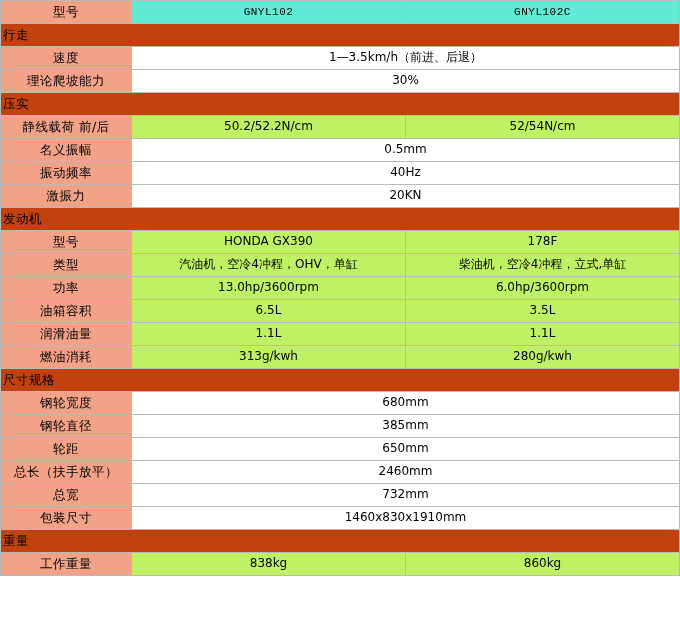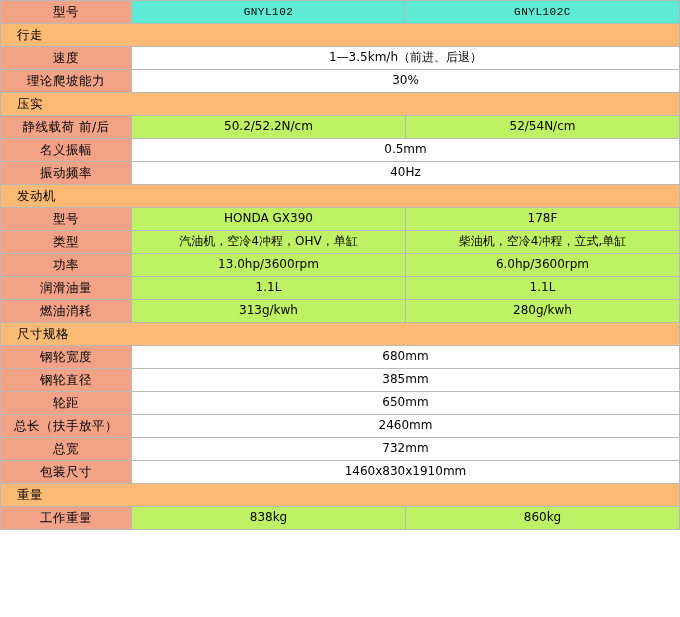--- a/index.html
+++ b/index.html
@@ -30,23 +30,23 @@
   }
   td.label {
     background: #f2a287;
     text-align: left;
     padding-left: 10px;
     width: 130px;
     font-size: 12.5px;
     letter-spacing: 0.5px;
   }
   tr.section td {
-    background: #fdba74;
+    background: #c2410c;
     text-align: left;
-    padding-left: 16px;
+    padding-left: 2px;
     font-size: 12.5px;
     letter-spacing: 0.5px;
     height: 22px;
   }
   td.val-head {
     background: #5eead4;
     font-size: 11px;
     letter-spacing: 0.5px;
     font-family: Liberation Mono, monospace;
   }
@@ -93,37 +93,46 @@
         <td class="val cjk">52/54N/cm</td>
       </tr>
       <tr>
         <td class="label cjk">名义振幅</td>
         <td class="val-span cjk" colspan="2">0.5mm</td>
       </tr>
       <tr>
         <td class="label cjk">振动频率</td>
         <td class="val-span cjk" colspan="2">40Hz</td>
       </tr>
+      <tr>
+        <td class="label cjk">激振力</td>
+        <td class="val-span cjk" colspan="2">20KN</td>
+      </tr>
       <tr class="section">
         <td colspan="3" class="cjk">发动机</td>
       </tr>
       <tr>
         <td class="label cjk">型号</td>
         <td class="val cjk">HONDA GX390</td>
         <td class="val cjk">178F</td>
       </tr>
       <tr>
         <td class="label cjk">类型</td>
         <td class="val cjk">汽油机，空冷4冲程，OHV，单缸</td>
         <td class="val cjk">柴油机，空冷4冲程，立式,单缸</td>
       </tr>
       <tr>
         <td class="label cjk">功率</td>
         <td class="val cjk">13.0hp/3600rpm</td>
         <td class="val cjk">6.0hp/3600rpm</td>
+      </tr>
+      <tr>
+        <td class="label cjk">油箱容积</td>
+        <td class="val cjk">6.5L</td>
+        <td class="val cjk">3.5L</td>
       </tr>
       <tr>
         <td class="label cjk">润滑油量</td>
         <td class="val cjk">1.1L</td>
         <td class="val cjk">1.1L</td>
       </tr>
       <tr>
         <td class="label cjk">燃油消耗</td>
         <td class="val cjk">313g/kwh</td>
         <td class="val cjk">280g/kwh</td>

